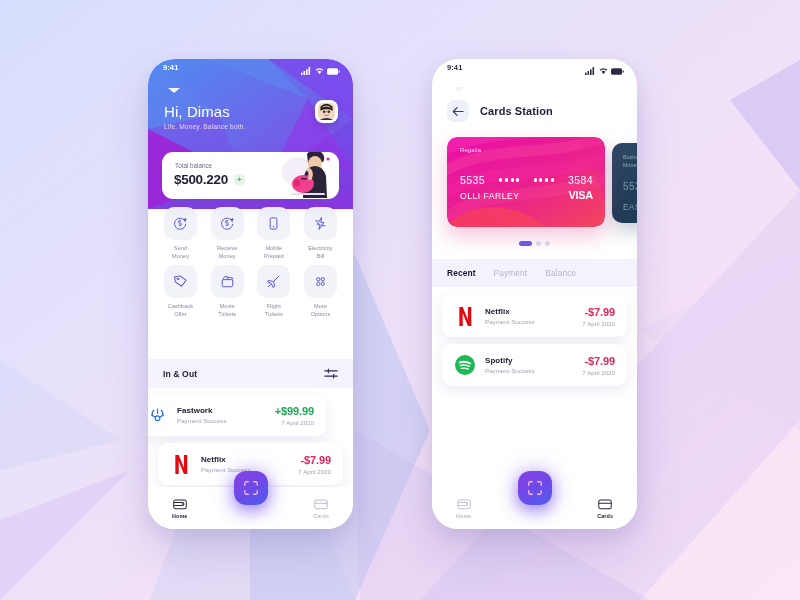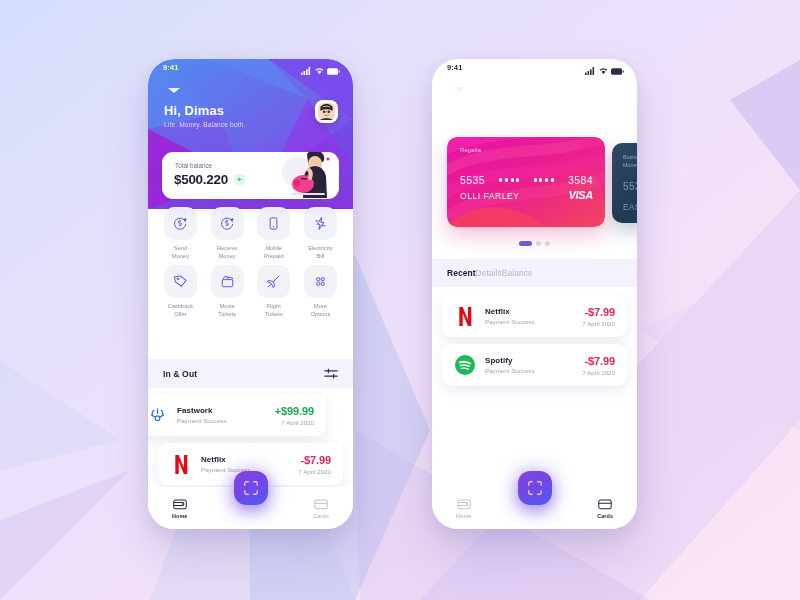--- a/index.html
+++ b/index.html
@@ -37,21 +37,21 @@
   .sb-right { display:flex; align-items:center; gap:3px; }
   .sb-right svg { display:block; }
 
   
   .hero {
     position:absolute; top:0; left:0; width:205px; height:150px;
     overflow:hidden; border-radius:26px 26px 0 0;
   }
   .hero svg { position:absolute; top:0; left:0; }
   .hero-text { position:absolute; left:16px; top:44px; z-index:4; }
-  .hero-title { font-size:13px; font-weight:bold; color:#fff; letter-spacing:.1px; }
+  .hero-title { font-size:15px; font-weight:normal; color:#fff; letter-spacing:.1px; }
   .hero-sub { font-size:6.6px; color:#e3d4f6; margin-top:3px; letter-spacing:.15px; }
   .avatar {
     position:absolute; right:15px; top:41px; width:23px; height:23px;
     border-radius:8px; background:#fff; z-index:5;
     display:flex; align-items:center; justify-content:center;
     box-shadow:0 3px 7px rgba(60,20,90,.22);
   }
   .avatar svg { display:block; }
 
   
@@ -168,36 +168,36 @@
     display:flex; align-items:center; justify-content:space-between;
     font-size:10.5px; color:#fff; letter-spacing:.4px;
   }
   .cc-dots { display:flex; gap:2.5px; }
   .cc-dot { width:3.2px; height:3.2px; border-radius:50%; background:#fff; }
   .cc-bottom {
     position:absolute; left:13px; right:12px; bottom:26px;
     display:flex; align-items:flex-end; justify-content:space-between;
   }
   .cc-name { font-size:8.6px; color:#fff; letter-spacing:.5px; }
-  .cc-visa { font-size:11px; font-weight:bold; font-style:italic; color:#fff; letter-spacing:-.3px; }
+  .cc-visa { font-size:11px; font-weight:bold; color:#fff; letter-spacing:-.3px; }
   .cc-back-brand { position:absolute; left:11px; top:11px; font-size:5.4px; color:#8fa8bb; line-height:1.45; }
   .cc-back-num { position:absolute; left:11px; top:38px; font-size:10px; color:#7e98ac; letter-spacing:.4px; }
   .cc-back-name { position:absolute; left:11px; bottom:11px; font-size:8.2px; color:#7e98ac; letter-spacing:.4px; }
 
   .dots-nav {
     position:absolute; left:0; top:182px; width:205px;
     display:flex; align-items:center; justify-content:center; gap:4px;
   }
   .pg-dot { width:5px; height:5px; border-radius:3px; background:#d5d4e6; }
   .pg-dot.on { width:13px; background:#6a5ae0; }
 
   
   .tabbar {
     position:absolute; left:0; top:200px; width:205px; height:28px;
-    background:#f4f2fc; display:flex; align-items:center; padding:0 15px; 
+    background:#f4f2fc; display:flex; align-items:center; padding:0 15px; gap:18px;
   }
   .tab { font-size:8.4px; letter-spacing:.1px; }
   .tab.active { color:#171730; font-weight:bold; }
   .tab.idle { color:#b6b4cb; }
   .tab-notch {
     position:absolute; left:21px; top:28px; width:0; height:0;
     border-left:6px solid transparent; border-right:6px solid transparent;
     border-top:5px solid #f4f2fc;
   }
   .txlist2 { position:absolute; left:0; top:236px; width:205px; }
@@ -504,20 +504,29 @@
         <path d="M5 7.2 L2.8 4.8 A3.2 3.2 0 0 1 7.2 4.8 Z" fill="#2b2b46"></path>
         <path d="M0.6 2.6 A6.4 6.4 0 0 1 9.4 2.6 L8.2 3.8 A4.8 4.8 0 0 0 1.8 3.8 Z" fill="#2b2b46"></path>
       </svg>
       <svg width="13" height="7" viewBox="0 0 14 7">
         <rect x="0" y="0" width="12" height="7" rx="2" fill="#2b2b46"></rect>
         <rect x="12.6" y="2.3" width="1.2" height="2.4" rx=".5" fill="#2b2b46"></rect>
       </svg>
     </span>
   </div>
 
+  <div class="c-header">
+    <div class="back-btn">
+      <svg width="12" height="11" viewBox="0 0 14 12" fill="none" stroke="#3a3a63" stroke-width="1.4" stroke-linecap="round" stroke-linejoin="round">
+        <path d="M13 6 H2"></path>
+          <path d="M6 1.5 L1.5 6 L6 10.5"></path>
+      </svg>
+    </div>
+    <div class="c-title">Cards Station</div>
+  </div>
 
   <div class="card-stack">
     <div class="credit-card cc-back">
       <div class="cc-back-brand">
         <span>Business</span><br><span>MoneyBack</span>
       </div>
       <div class="cc-back-num">5535</div>
       <div class="cc-back-name">EASTON</div>
     </div>
 
@@ -569,21 +578,21 @@
   </div>
 
   <div class="dots-nav">
     <span class="pg-dot on"></span>
     <span class="pg-dot"></span>
     <span class="pg-dot"></span>
   </div>
 
   <div class="tabbar">
     <span class="tab active">Recent</span>
-    <span class="tab idle">Details</span>
+    <span class="tab idle">Payment</span>
     <span class="tab idle">Balance</span>
   </div>
   <div class="tab-notch"></div>
 
   <div class="txlist2">
     <div class="tx tx-inset">
       <div class="tx-ico">
         <svg width="17" height="19" viewBox="0 0 16 20">
           <path d="M1.5 0 h3.6 l5.4 13.5 V0 h3.6 v20 h-3.6 L5.1 6.6 V20 H1.5 Z" fill="#e50914"></path>
         </svg>

